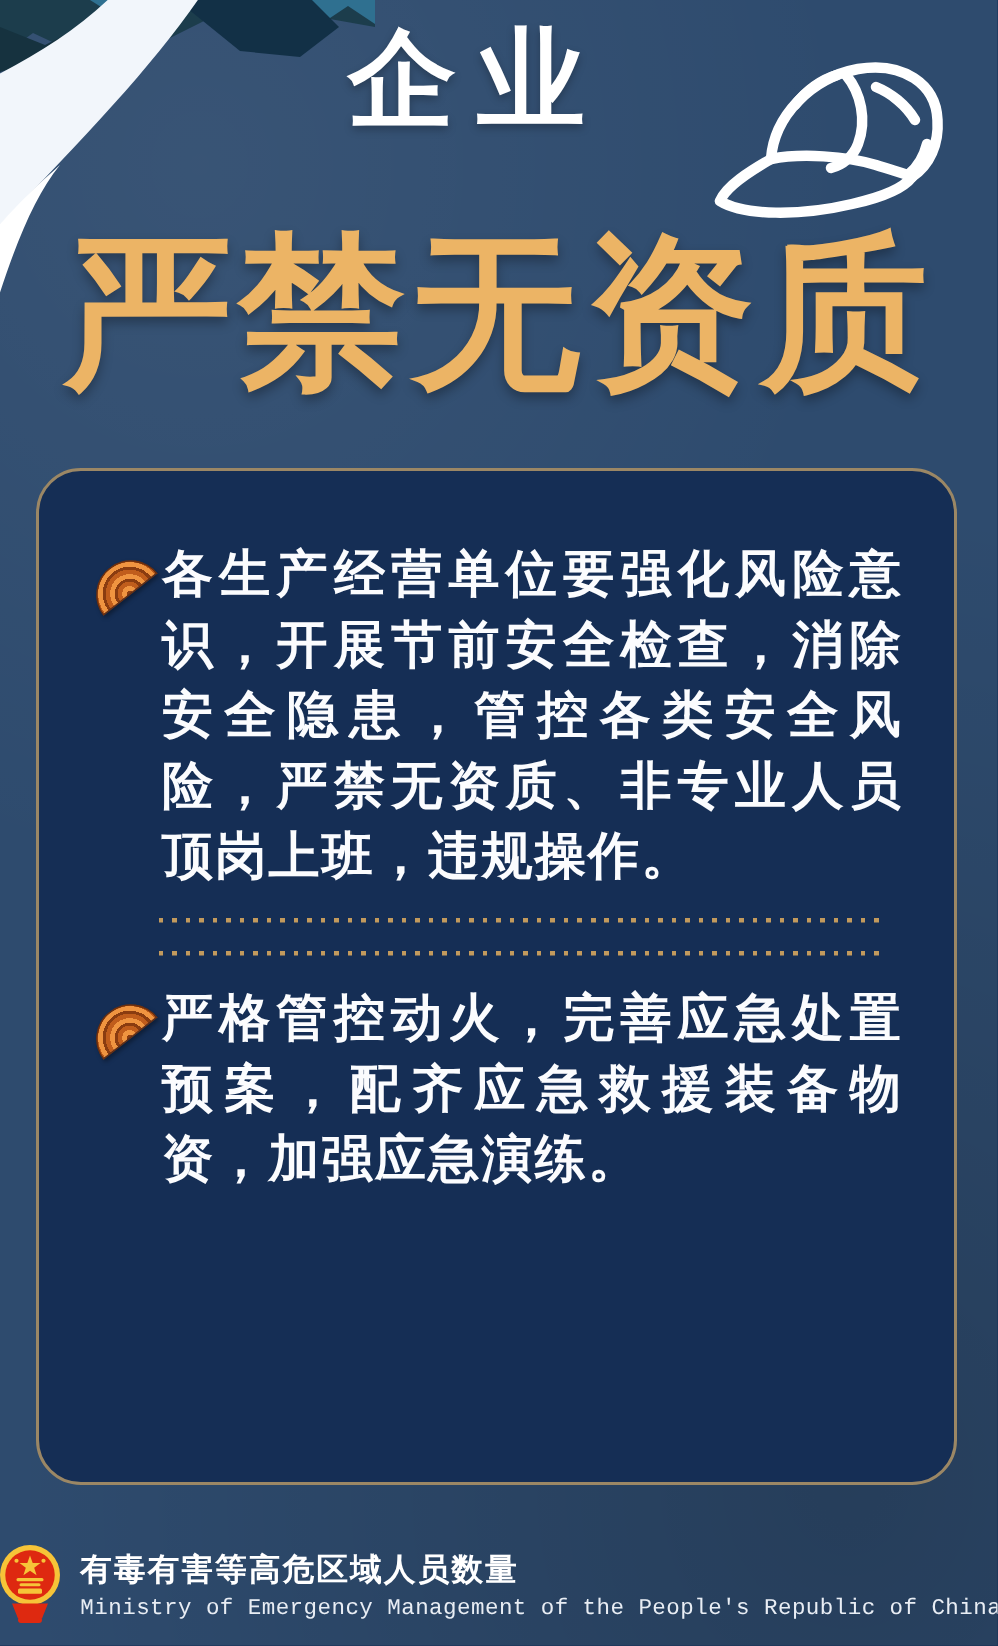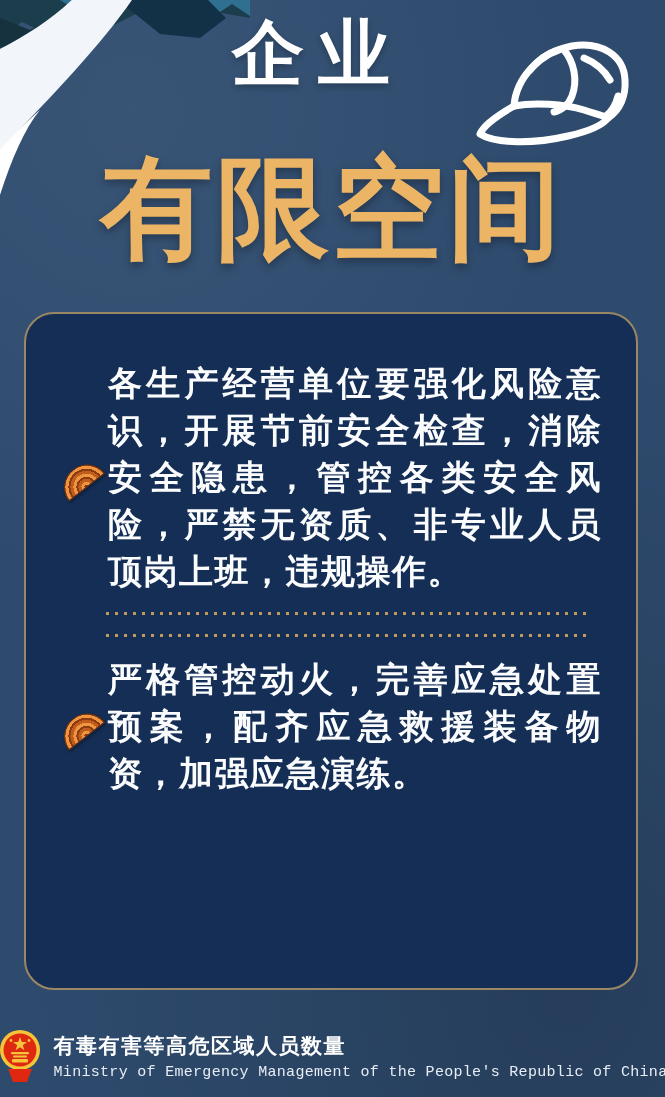--- a/index.html
+++ b/index.html
@@ -61,21 +61,21 @@
   .panel {
     position: absolute;
     left: 24px; top: 312px;
     width: 614px; height: 678px;
     background: #152e55;
     border: 2px solid #9b8765;
     border-radius: 30px;
     padding: 46px 34px 0 30px;
   }
 
-  .item { display: flex; align-items: center; }
+  .item { display: flex; align-items: flex-start; }
   .item-icon-box {
     flex: 0 0 52px;
     height: 52px;
     position: relative;
     margin-top: 2px;
   }
   .fan {
     position: absolute;
     left: 1px; top: 14px;
     width: 46px; height: 23px;
@@ -157,21 +157,21 @@
 
     <path d="M92,32 C102,44 106,62 100,78 C97,86 90,92 82,94"></path>
 
     <path d="M58,52 C66,42 76,35 86,32"></path>
     <path d="M112,40 C122,44 132,52 138,62"></path>
 
     <path d="M146,78 C144,86 140,93 134,98"></path>
   </g>
 </svg>
 
-<div class="title-main">有限空间</div>
+<div class="title-main">严禁无资质</div>
 
 <div class="panel">
 
   <div class="item">
     <div class="item-icon-box">
       <div class="fan"></div>
     </div>
     <div class="item-text">各生产经营单位要强化风险意识，开展节前安全检查，消除安全隐患，管控各类安全风险，严禁无资质、非专业人员顶岗上班，违规操作。</div>
   </div>
 

